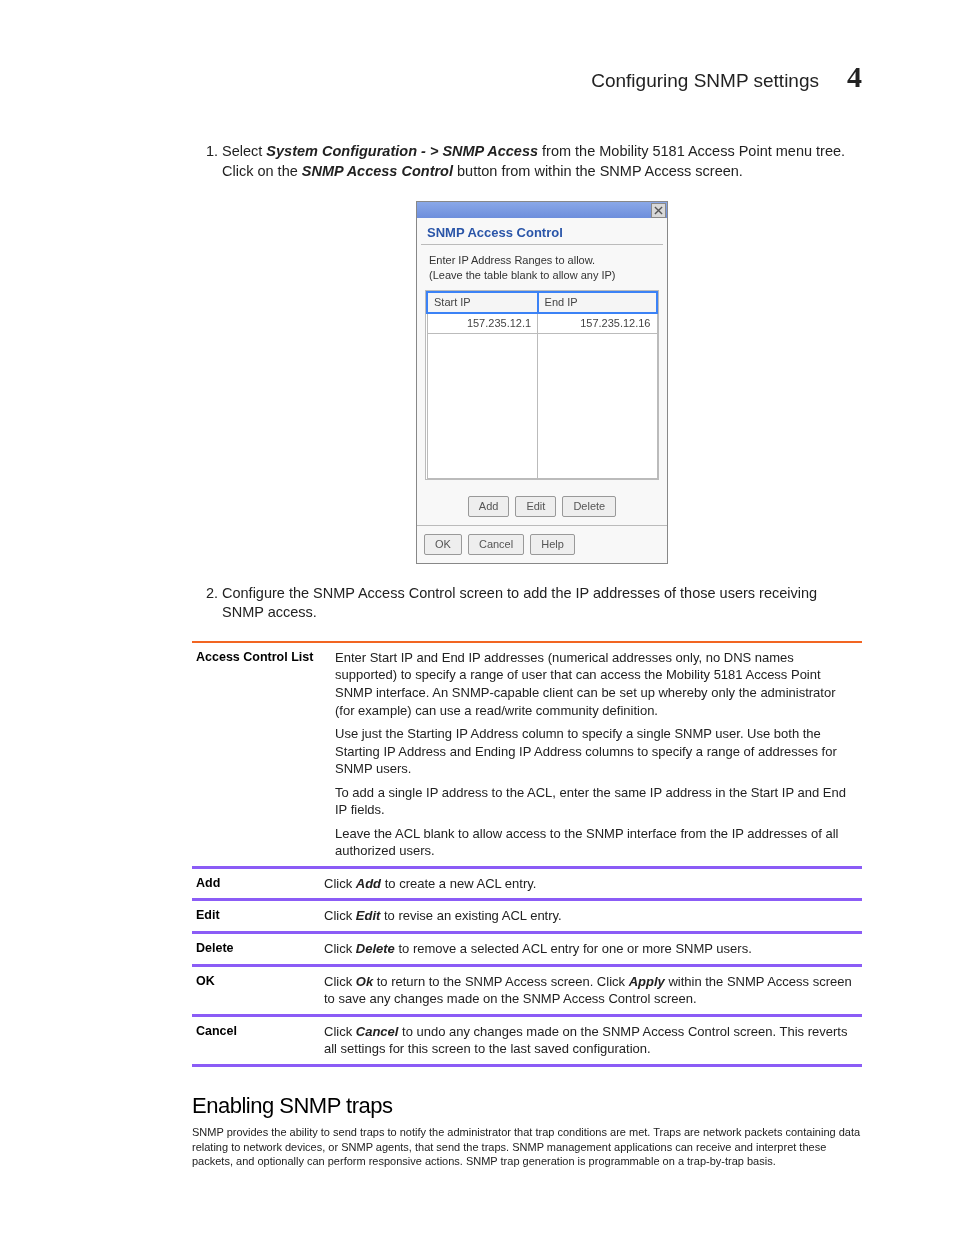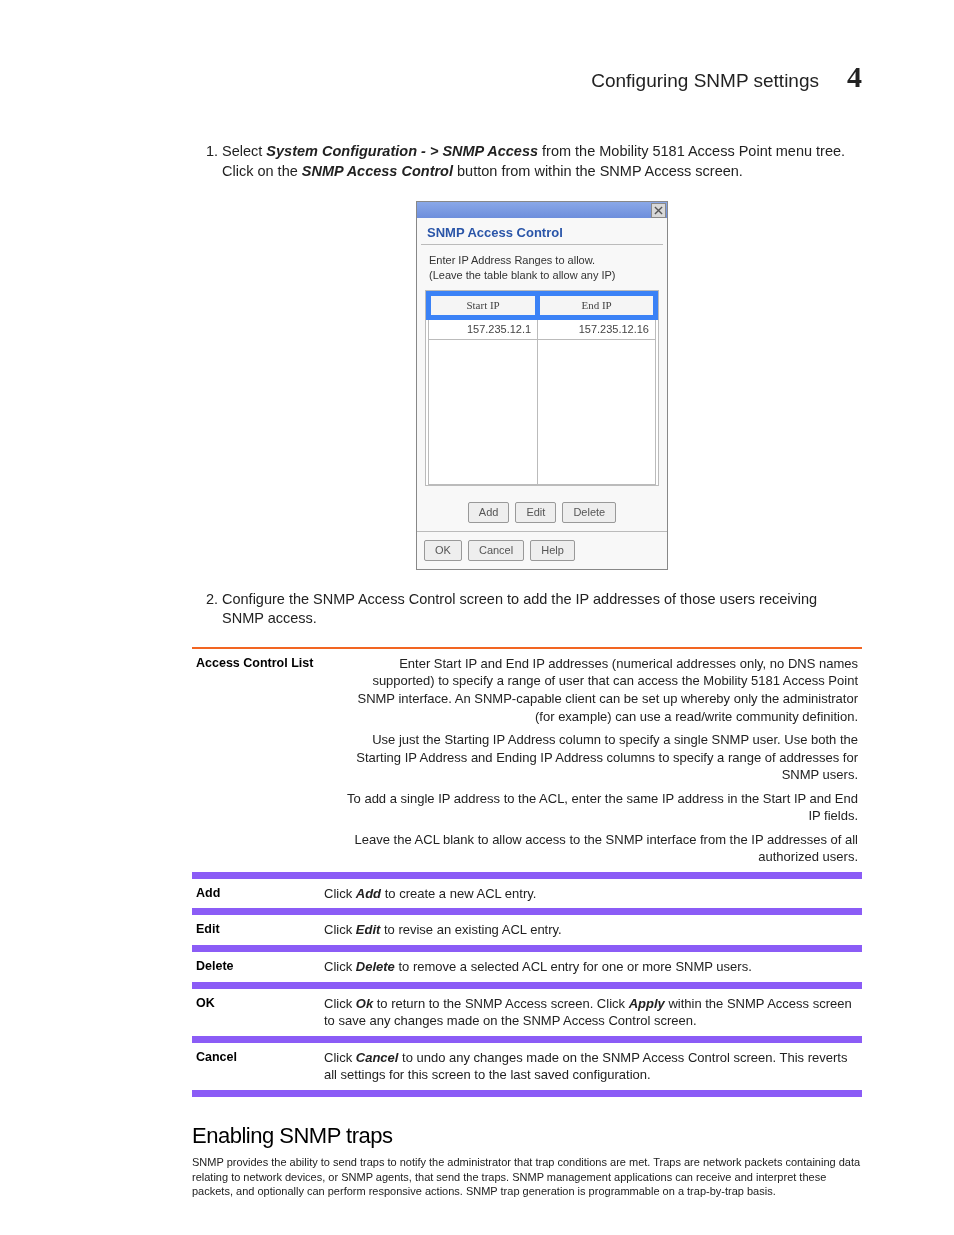--- a/index.html
+++ b/index.html
@@ -69,21 +69,21 @@
     padding: 8px 12px 8px 12px;
     font-family: Verdana, Arial, sans-serif;
     color:#333;
   }
   .dlg-table {
     margin: 0 8px 10px 8px;
     border: 1px solid #bbb;
     background:#fff;
   }
   .dlg-table table { width:100%; border-collapse: collapse; font-size:11px; font-family: Verdana, Arial, sans-serif;}
-  .dlg-table th { font-weight:normal; text-align:center; padding:2px 6px; border:5px solid #3b82f6; color:#444; background:#f5f5f5;font-family:Liberation Serif, serif;}
+  .dlg-table th { font-weight:normal; text-align:left; padding:2px 6px; border:2px solid #3b82f6; color:#444; background:#f5f5f5;}
   .dlg-table td { padding:2px 6px; border:1px solid #bbb; color:#444; text-align:right;}
   .dlg-table .filler td { height:140px; border-top:none;}
   .dlg-btnrow { text-align:center; padding:6px 0 8px 0;}
   .dlg-btn {
     display:inline-block;
     font-size:11px;
     font-family: Verdana, Arial, sans-serif;
     background:#eee;
     border:1px solid #999;
     padding:2px 10px;
@@ -97,32 +97,32 @@
     padding:8px 6px;
   }
 
   
   .def-table {
     border-collapse: collapse;
     width: 100%;
     font-size: 13px;
     line-height:1.35;
   }
-  .def-table tr { border-bottom: 7px solid #8b5cf6; }
+  .def-table tr { border-bottom: 3px solid #8b5cf6; }
   .def-table tr:first-child td { border-top: 2px solid #f26522; }
   .def-table tr:last-child td { border-bottom: 2px solid #f26522; }
   .def-table td { vertical-align: top; padding: 6px 4px; }
   .def-table td.term {
     width: 120px;
     font-family: Arial, sans-serif;
     font-weight: bold;
     font-size: 12.5px;
     color:#000;
   }
-  .def-table p { margin: 0 0 6px 11px; text-align: right; }
+  .def-table p { margin: 0 0 6px 11px; }
   .def-table p:last-child { margin-bottom: 0; }
 
   h2.section {
     font-family: Arial, sans-serif;
     font-size: 22px;
     font-weight: normal;
     letter-spacing: -0.5px;
     color:#000;
     margin: 26px 0 6px 0;
   }

